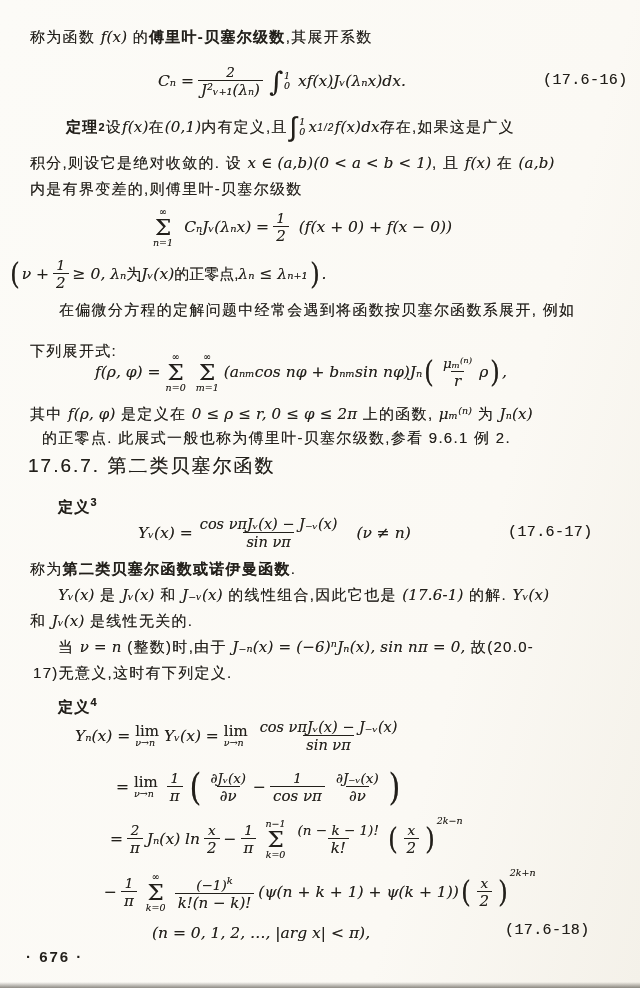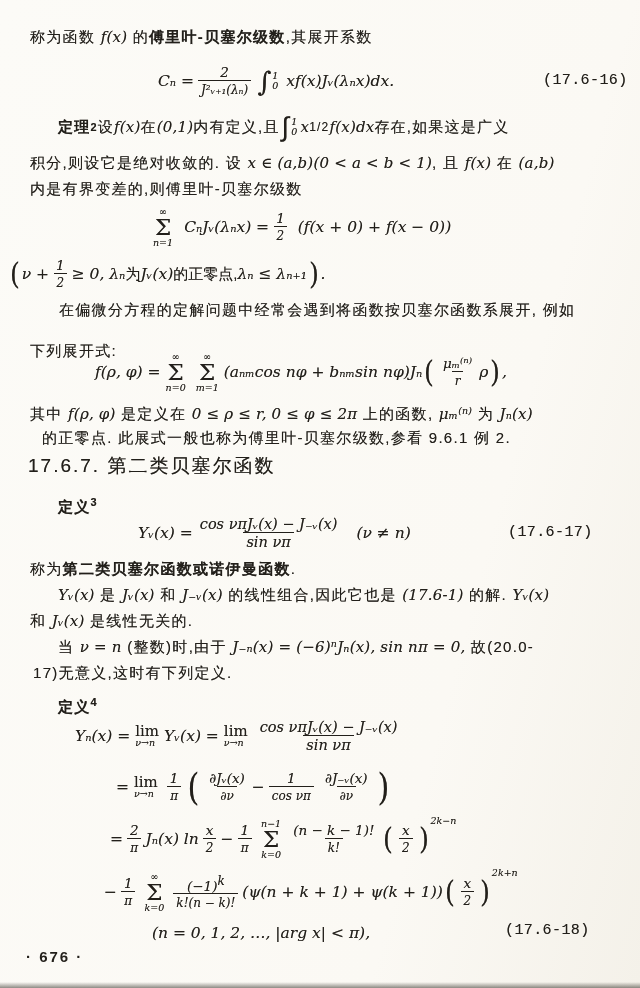--- a/index.html
+++ b/index.html
@@ -7,31 +7,31 @@
     position:relative; width:640px; height:988px; margin:0 auto;
     background:linear-gradient(105deg,#fcfbf7 0%,#fbf9f4 70%,#f4f1e9 100%);
     color:#221f1a; overflow:hidden;
     font-family:"Liberation Sans", sans-serif;
   }
   .line { position:absolute; font-size:15px; line-height:21px; letter-spacing:1.3px; white-space:nowrap; text-shadow:0 0 .4px rgba(20,18,14,.55); }
   .b { font-weight:bold; }
   .m { font-family:"DejaVu Serif","DejaVu Sans",serif; font-style:italic; letter-spacing:.2px; }
   .up { font-style:normal; }
   .lblsup { font-size:11px; vertical-align:super; font-weight:bold; }
-  .sup { font-size:12px; vertical-align:super; }
+  .sup { font-size:10px; vertical-align:super; font-style:italic; }
 
   .eq { position:absolute; display:flex; align-items:center; white-space:nowrap;
         font-family:"DejaVu Serif","DejaVu Sans",serif; font-style:italic; font-size:15.5px;
         text-shadow:0 0 .4px rgba(20,18,14,.5); }
   .eq > * { flex:0 0 auto; }
   .gap { width:6px; }
 
   .frac { display:inline-flex; flex-direction:column; align-items:center; margin:0 4px; }
   .frac .fn { font-size:13.5px; line-height:16px; padding:0 3px; }
-  .frac .fd { font-size:12px; line-height:16px; padding:1px 3px 0; border-top:1.3px solid #221f1a; }
+  .frac .fd { font-size:15px; line-height:16px; padding:1px 3px 0; border-top:1.3px solid #221f1a; }
 
   .bigop { display:inline-flex; flex-direction:column; align-items:center; margin:0 5px; font-style:normal; }
   .bigop .op { font-size:23px; line-height:21px; }
   .bigop .ul,.bigop .ll { font-size:9.5px; line-height:10px; font-style:italic; }
 
   .limop { display:inline-flex; flex-direction:column; margin:0 5px; font-style:normal; }
   .limop .lw { font-size:15px; line-height:13px; }
   .limop .ll { font-size:9.5px; line-height:10px; font-style:italic; }
 
   .intg { display:inline-flex; align-items:center; font-style:normal; margin:0 2px; }
@@ -68,21 +68,21 @@
       <span class="ilims">
           <span>1</span>
           <span>0</span>
         </span>
     </span>
     <span class="gap"></span>
     <span>xf(x)Jᵥ(λₙx)dx.</span>
   </div>
   <div class="tag" style="left:543px; top:72px;">(17.6-16)</div>
 
-  <div class="eq" style="left:58px; top:108px; height:38px; font-family:'Liberation Sans',sans-serif; font-style:normal; font-size:15px; letter-spacing:1.2px;text-align:center;">
+  <div class="eq" style="left:66px; top:108px; height:38px; font-family:'Liberation Sans',sans-serif; font-style:normal; font-size:15px; letter-spacing:1.2px;text-align:center;">
     <span class="b">定理</span>
       <span class="lblsup">2</span>
     <span> 设 </span>
       <span class="m">f(x)</span>
       <span> 在</span>
       <span class="m">(0,1)</span>
       <span> 内有定义,且 </span>
     <span class="intg">
       <span class="isym">∫</span>
       <span class="ilims" style="font-family:'DejaVu Serif',serif;">

